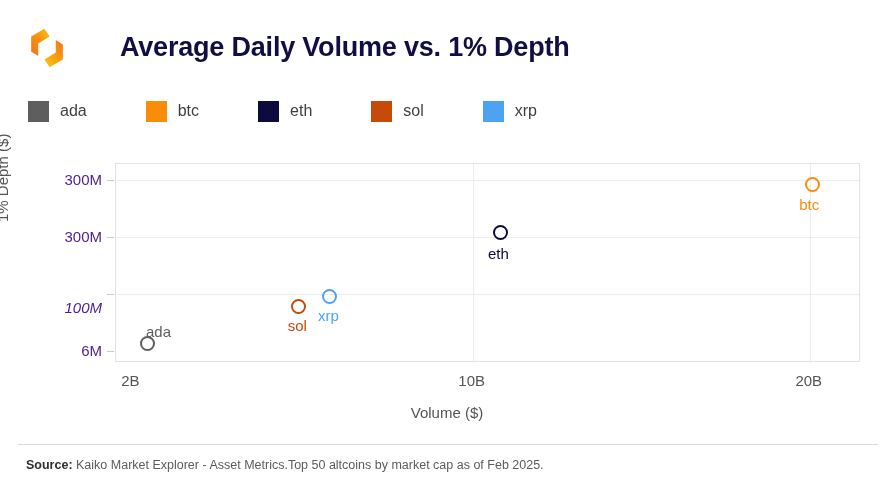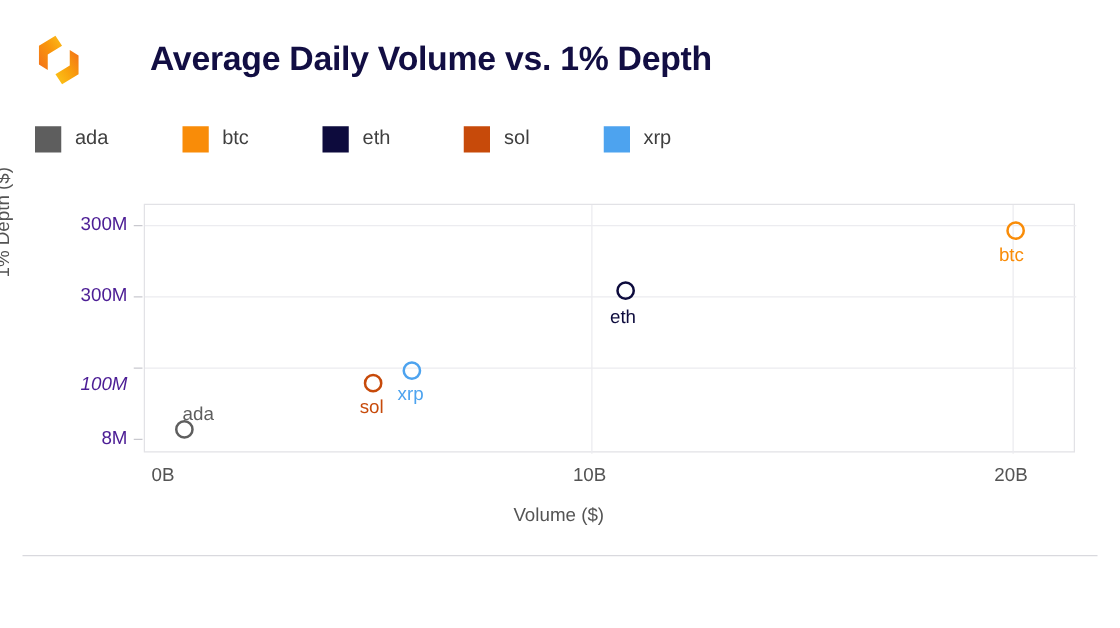--- a/index.html
+++ b/index.html
@@ -128,29 +128,29 @@
 
   <div class="plot-wrap">
     <div class="plot-area" id="plotArea">
         <div class="gridline-h" style="top: 129.771px;"></div>
         <div class="gridline-h" style="top: 72.9143px;"></div>
         <div class="gridline-h" style="top: 16.0571px;"></div>
         <div class="gridline-v" style="left: 357.33px;"></div>
         <div class="gridline-v" style="left: 694.434px;"></div>
       </div>
     <div id="axisLayer">
-        <div class="ytick-label" style="left: 20px; top: 341.629px;">8M</div>
+        <div class="ytick-label" style="left: 20px; top: 341.629px;">6M</div>
         <div class="ytick-dash" style="left: 107px; top: 350.629px;"></div>
         <div class="ytick-label" style="left: 20px; top: 299px; font-style: italic;">100M</div>
         <div class="ytick-dash" style="left: 107px; top: 293.771px;"></div>
         <div class="ytick-label" style="left: 20px; top: 227.914px;">300M</div>
         <div class="ytick-dash" style="left: 107px; top: 236.914px;"></div>
         <div class="ytick-label" style="left: 20px; top: 171.057px;">300M</div>
         <div class="ytick-dash" style="left: 107px; top: 180.057px;"></div>
-        <div class="xtick-label" style="left: 121.226px;">0B</div>
+        <div class="xtick-label" style="left: 121.226px;">2B</div>
         <div class="xtick-label" style="left: 458.33px;">10B</div>
         <div class="xtick-label" style="left: 795.434px;">20B</div>
       </div>
     <div id="pointLayer">
         <div class="marker" style="left: 139.525px; top: 336.306px; border-color: rgb(94, 94, 94);"></div>
         <div class="marker-label" style="color: rgb(94, 94, 94); left: 146.025px; top: 322.806px;">ada</div>
         <div class="marker" style="left: 291.222px; top: 298.78px; border-color: rgb(199, 74, 10);"></div>
         <div class="marker-label" style="color: rgb(199, 74, 10); left: 287.722px; top: 317.28px;">sol</div>
         <div class="marker" style="left: 321.561px; top: 288.546px; border-color: rgb(77, 163, 239);"></div>
         <div class="marker-label" style="color: rgb(77, 163, 239); left: 318.061px; top: 307.046px;">xrp</div>
@@ -158,14 +158,17 @@
         <div class="marker-label" style="color: rgb(13, 11, 61); left: 487.984px; top: 244.934px;">eth</div>
         <div class="marker" style="left: 804.631px; top: 176.537px; border-color: rgb(249, 140, 8);"></div>
         <div class="marker-label" style="color: rgb(249, 140, 8); left: 799.131px; top: 196.037px;">btc</div>
       </div>
 
     <div class="axis-title-y">1% Depth ($)</div>
     <div class="axis-title-x"><span>Volume ($)</span></div>
   </div>
 
   <div class="footer-rule"></div>
+  <div class="source">
+    <b>Source:</b><span> Kaiko Market Explorer - Asset Metrics.Top 50 altcoins by market cap as of Feb 2025.</span>
+  </div>
 
 </div>
 
 </body></html>

